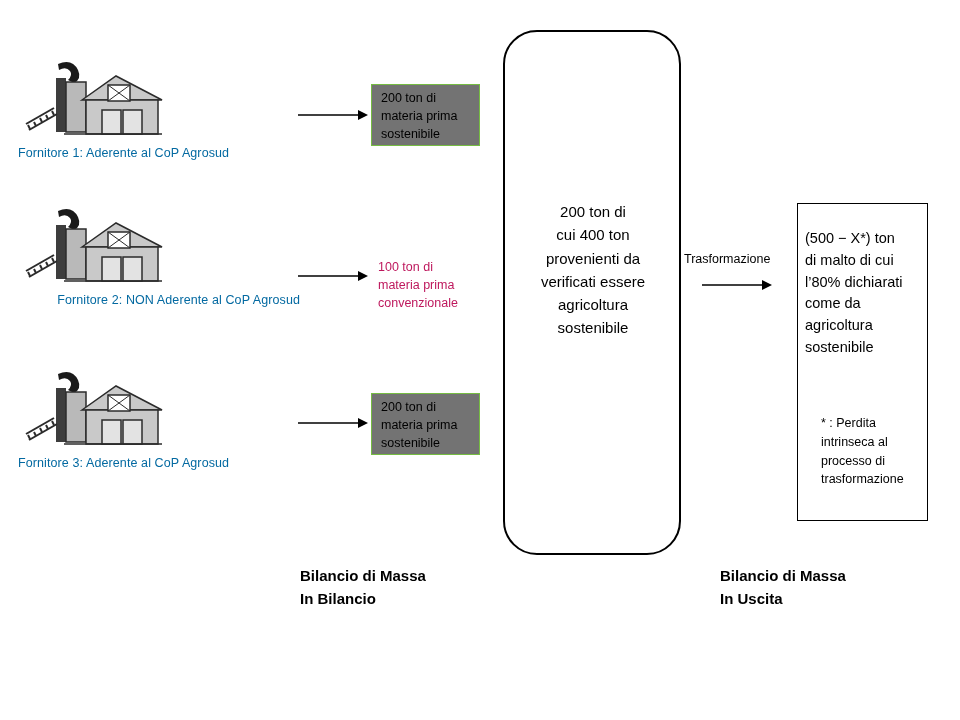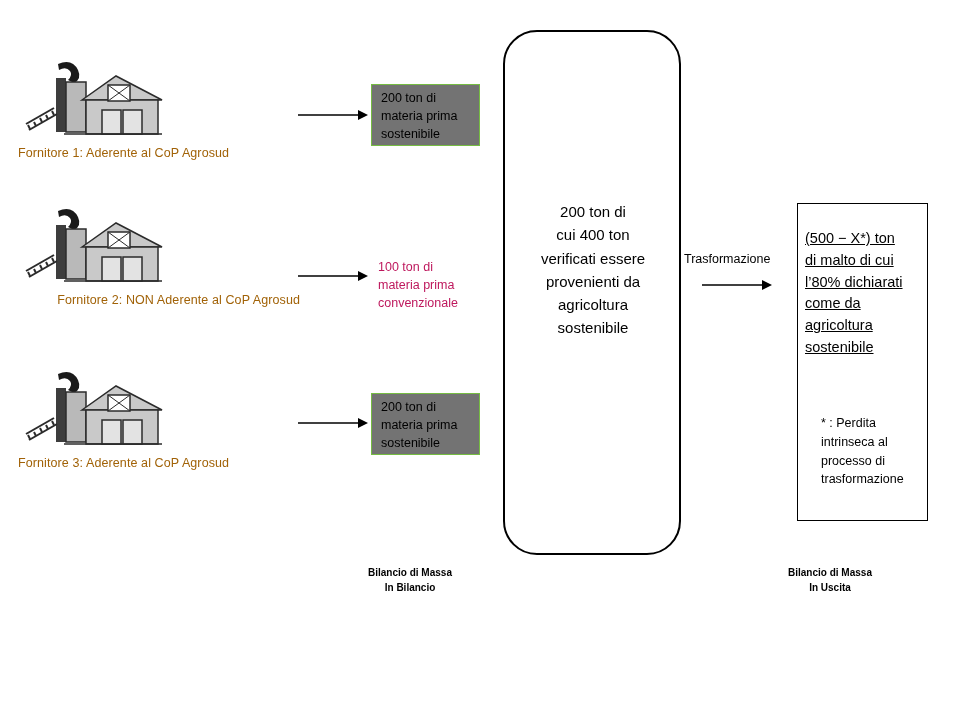--- a/index.html
+++ b/index.html
@@ -27,21 +27,21 @@
     width: 290px;
   }
   .farm-icon {
     position: relative;
     width: 150px;
     height: 86px;
     margin-left: 10px;
   }
   .supplier-label {
     font-size: 12.5px;
-    color: #a16207;
+    color: #0369a1;
     white-space: nowrap;
     margin-top: 2px;
     margin-left: 8px;
     letter-spacing: 0.1px;
   }
   
   .arrow {
     position: absolute;
   }
   
@@ -109,36 +109,35 @@
     box-sizing: border-box;
     background: #fff;
   }
   .output-main {
     position: absolute;
     left: 805px;
     top: 228px;
     width: 118px;
     font-size: 14.5px;
     line-height: 1.5;
-    text-decoration: underline;
   }
   .output-note {
     position: absolute;
     left: 805px;
     top: 414px;
     width: 118px;
     font-size: 12.5px;
     line-height: 1.5;
     margin-left: 16px;
   }
   
   .footer {
     position: absolute;
-    text-align: center;
-    font-size: 10px;
+    text-align: left;
+    font-size: 15px;
     font-weight: bold;
     line-height: 1.5;
   }
   .footer-in { left: 300px; top: 565px; width: 220px; }
   .footer-out { left: 720px; top: 565px; width: 220px; }
   .nowrap { white-space: nowrap; }
 </style>
 </head>
 <body>
 
@@ -272,22 +271,22 @@
   <div class="green-box" style="left:371px; top:393px; width:109px; height:62px;">
     <div>200 ton di</div>
     <div>materia prima</div>
     <div>sostenibile</div>
   </div>
 
   <div class="storage"></div>
   <div class="storage-body">
     <div>200 ton di</div>
     <div>cui 400 ton</div>
+    <div>provenienti da</div>
     <div>verificati essere</div>
-    <div>provenienti da</div>
     <div>agricoltura</div>
     <div>sostenibile</div>
   </div>
 
   <div class="transform-label nowrap">Trasformazione</div>
   <div class="arrow" style="left:700px; top:274px;">
     <svg width="72" height="22" viewBox="0 0 72 22" xmlns="http://www.w3.org/2000/svg">
       <line x1="2" y1="11" x2="62" y2="11" stroke="#000" stroke-width="1.6"></line>
       <path d="M62 6 L72 11 L62 16 Z" fill="#000"></path>
     </svg>

